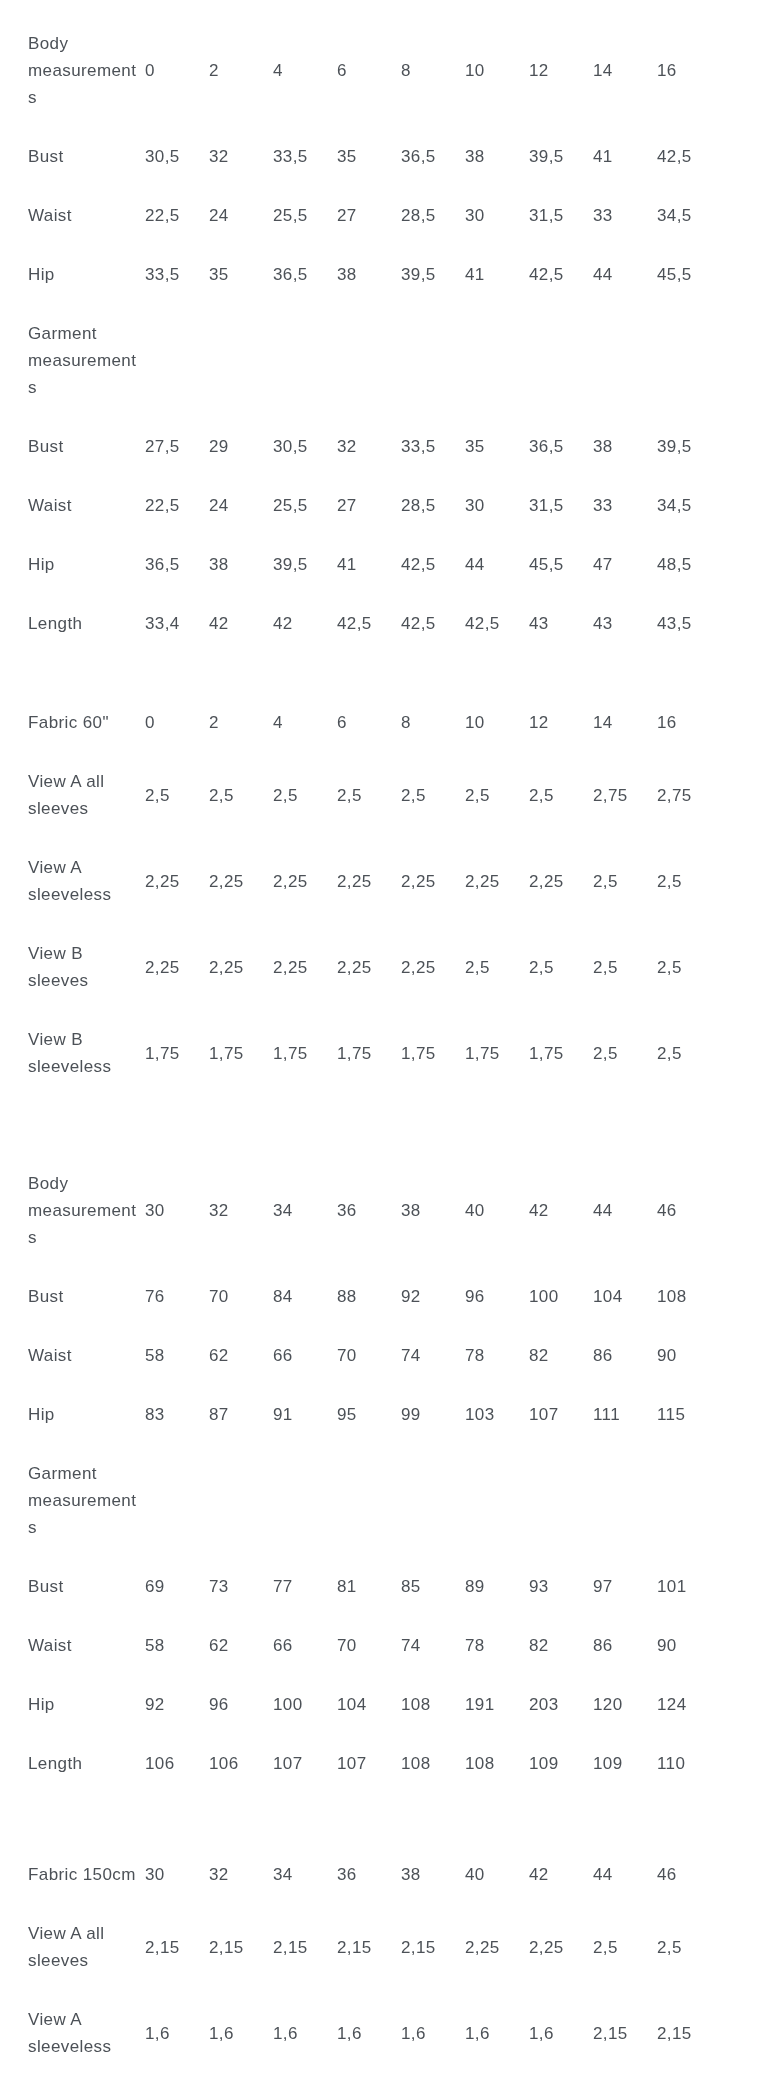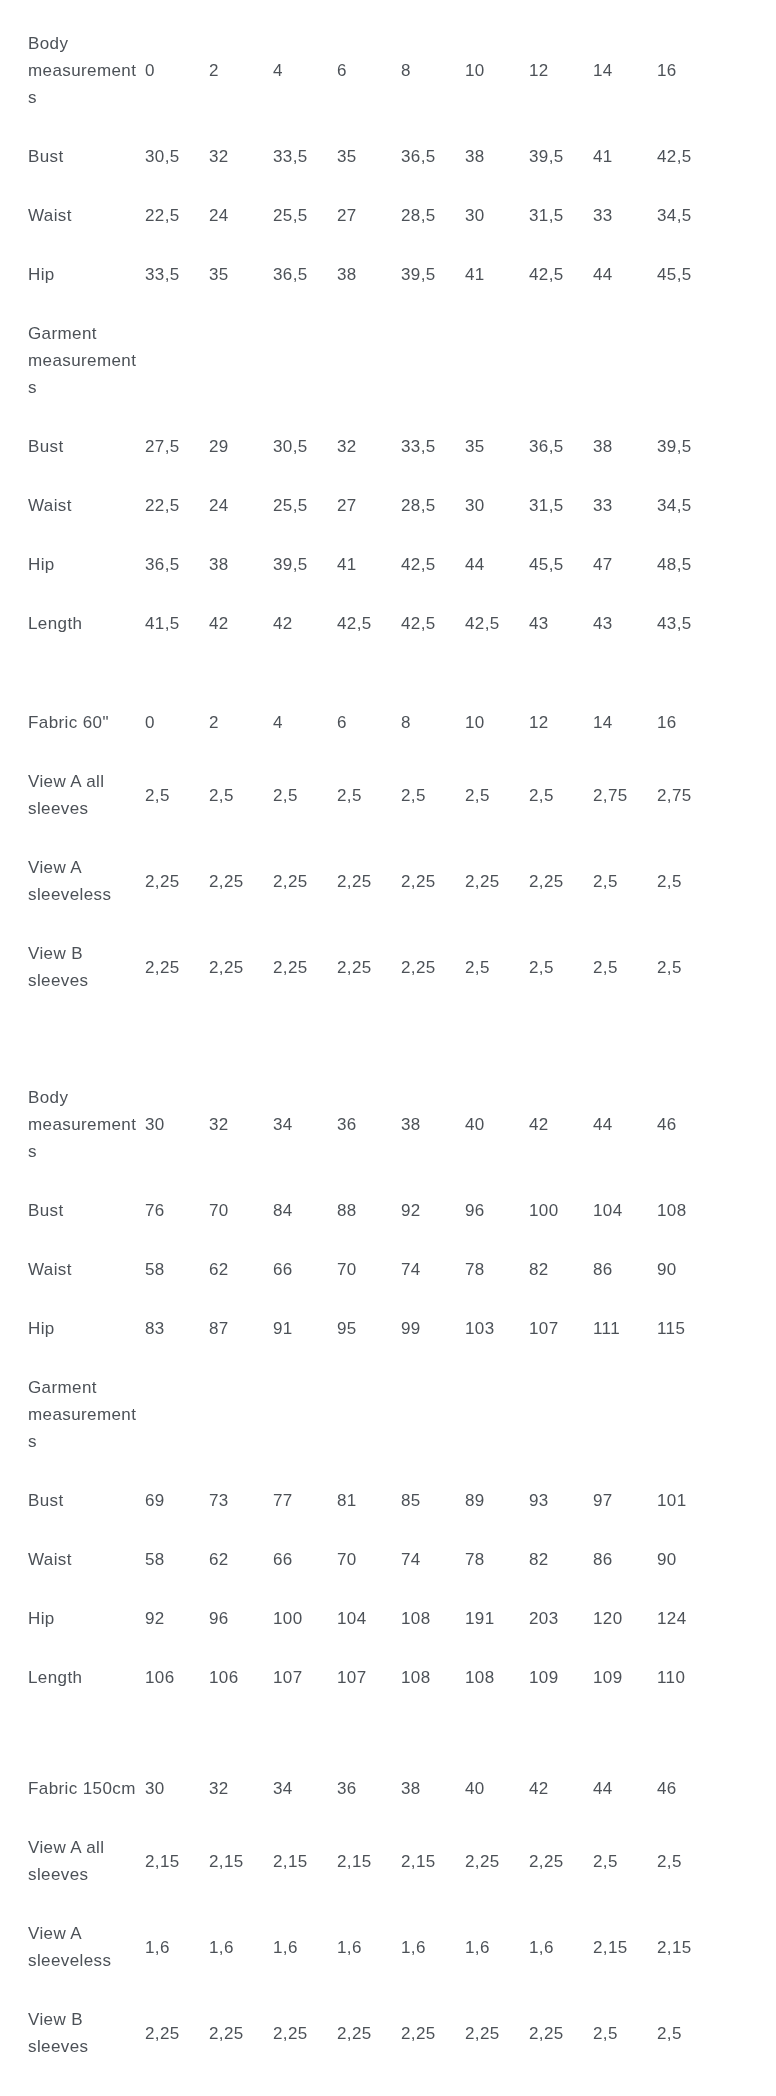--- a/index.html
+++ b/index.html
@@ -264,21 +264,21 @@
             
               <div class="cell cell-value">48,5</div>
             </div>
         </div>
 
         <div class="srow">
           <div class="cell cell-label">Length</div>
           <div class="cells-values">
             
           
-              <div class="cell cell-value">41,5</div>
+              <div class="cell cell-value">33,4</div>
             
               <div class="cell cell-value">42</div>
             
               <div class="cell cell-value">42</div>
             
               <div class="cell cell-value">42,5</div>
             
               <div class="cell cell-value">42,5</div>
             
               <div class="cell cell-value">42,5</div>
@@ -387,20 +387,44 @@
               <div class="cell cell-value">2,5</div>
             
               <div class="cell cell-value">2,5</div>
             
               <div class="cell cell-value">2,5</div>
             
               <div class="cell cell-value">2,5</div>
             </div>
         </div>
 
+        <div class="srow">
+          <div class="cell cell-label">View B sleeveless</div>
+          <div class="cells-values">
+            
+          
+              <div class="cell cell-value">1,75</div>
+            
+              <div class="cell cell-value">1,75</div>
+            
+              <div class="cell cell-value">1,75</div>
+            
+              <div class="cell cell-value">1,75</div>
+            
+              <div class="cell cell-value">1,75</div>
+            
+              <div class="cell cell-value">1,75</div>
+            
+              <div class="cell cell-value">1,75</div>
+            
+              <div class="cell cell-value">2,5</div>
+            
+              <div class="cell cell-value">2,5</div>
+            </div>
+        </div>
       </div>
 
     <div class="size-table">
 
         <div class="srow">
           <div class="cell cell-label">Body measurements</div>
           <div class="cells-values">
             
           
               <div class="cell cell-value">30</div>

